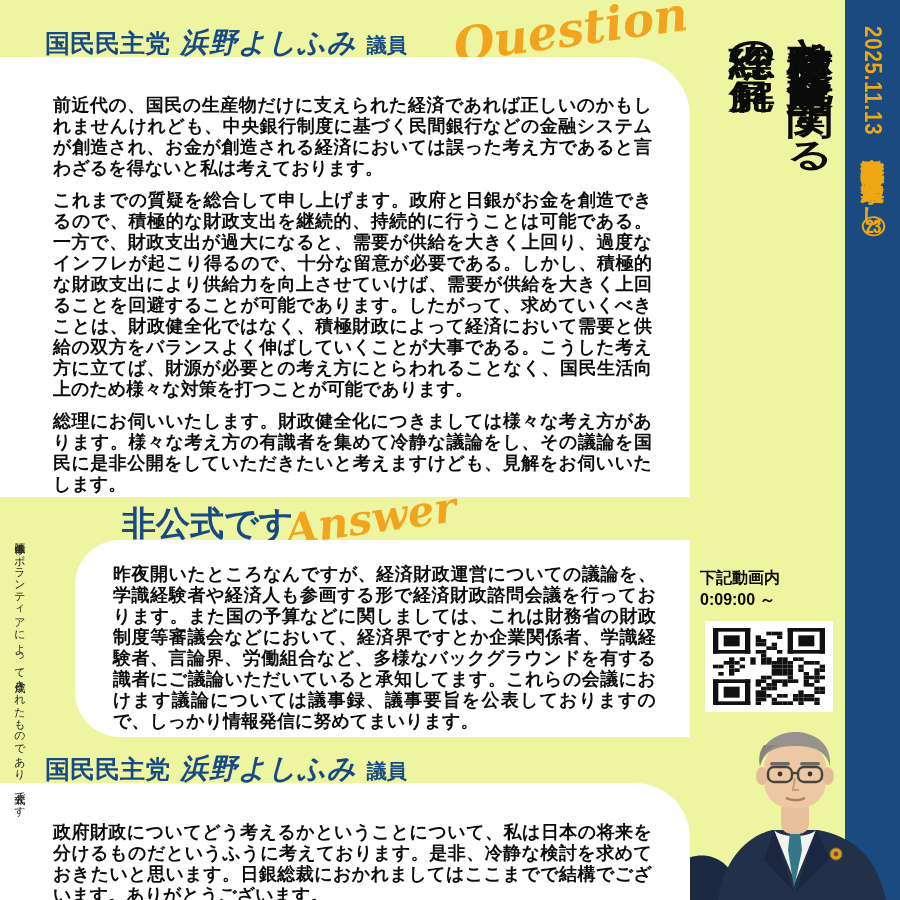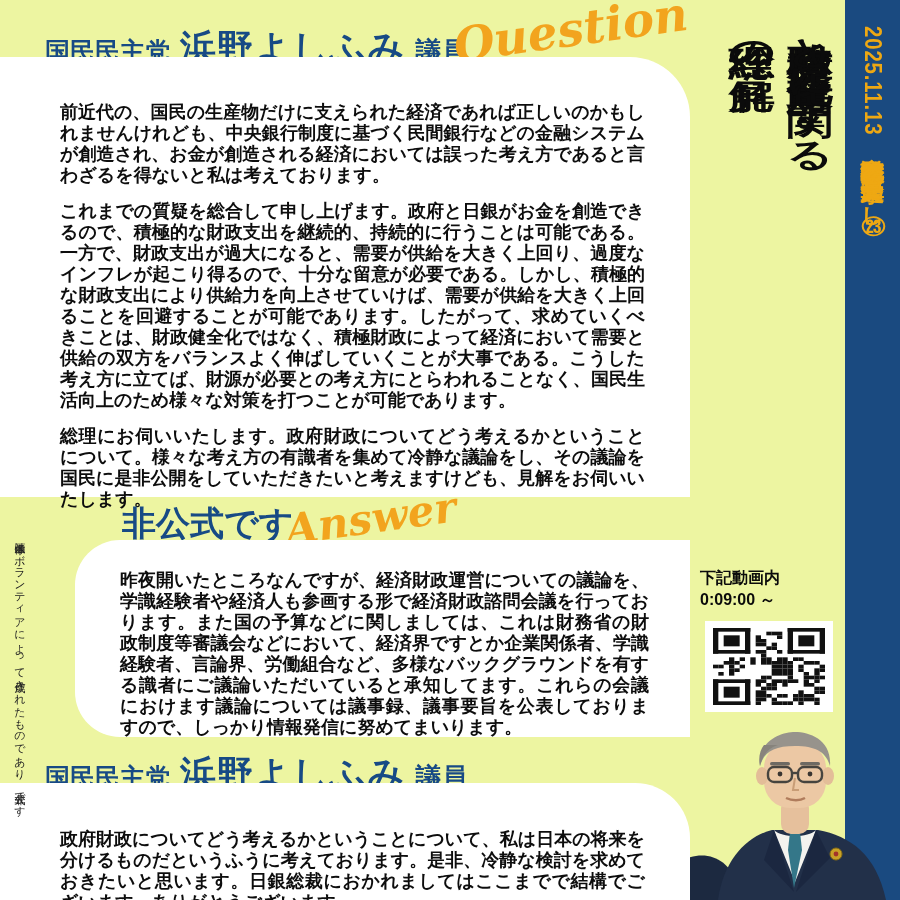--- a/index.html
+++ b/index.html
@@ -13,34 +13,34 @@
 
   
   .vtitle{position:absolute;left:694px;top:22px;width:146px;height:660px;
     writing-mode:vertical-rl;text-orientation:upright;color:#0b0b0b;font-weight:900;
     font-size:46px;line-height:58px;transform:scaleY(0.72);transform-origin:top center;white-space:nowrap;}
   .vtitle div{letter-spacing:-2px;}
 
   
   .speaker{position:absolute;left:45px;display:flex;align-items:baseline;gap:10px;color:#174a85;font-weight:900;white-space:nowrap;}
   .speaker .party{font-size:25px;}
-  .speaker .name{font-size:36px;letter-spacing:1px;}
-  .speaker .role{font-size:26px;}
+  .speaker .name{font-size:28px;letter-spacing:1px;font-style:italic;}
+  .speaker .role{font-size:20px;}
 
   .script{position:absolute;color:#f2a41e;font-family:"DejaVu Serif","Liberation Serif",serif;
     font-style:italic;font-weight:bold;transform:rotate(-8deg);white-space:nowrap;}
   .script.q{left:452px;top:2px;font-size:47px;}
   .script.a{left:285px;top:494px;font-size:42px;}
 
   .panel{position:absolute;background:#ffffff;}
-  .panel .body{color:#0d0d0d;font-size:18px;line-height:21px;font-weight:bold;text-align:justify;margin:15px;}
+  .panel .body{color:#0d0d0d;font-size:18px;line-height:21px;font-weight:bold;text-align:justify;margin:8px;}
   .panel .body + .body{margin-top:11px;}
 
   .qbox{left:0;top:57px;width:690px;height:440px;border-radius:0 60px 0 0;padding:30px 30px 0 45px;box-sizing:border-box;}
-  .abox{left:75px;top:540px;width:615px;height:197px;border-radius:45px 0 0 45px;padding:16px 26px 0 30px;box-sizing:border-box;font-family:Liberation Mono, monospace;}
+  .abox{left:75px;top:540px;width:615px;height:197px;border-radius:45px 0 0 45px;padding:16px 26px 0 30px;box-sizing:border-box;}
   .bbox{left:0;top:783px;width:690px;height:136px;border-radius:0 55px 0 0;padding:31px 30px 0 45px;box-sizing:border-box;}
   .pm{position:absolute;left:122px;top:501px;color:#174a85;font-weight:900;font-size:34px;white-space:nowrap;}
 
   
   .video-note{position:absolute;left:700px;top:567px;color:#0b0b0b;font-weight:900;font-size:16px;line-height:22px;white-space:nowrap;letter-spacing:0px;}
   .qr-frame{position:absolute;left:705px;top:621px;width:128px;height:91px;background:#ffffff;}
   .qr-frame svg{position:absolute;left:8px;top:7px;}
 
   
   .disclaimer{position:absolute;left:13px;top:535px;writing-mode:vertical-rl;text-orientation:upright;
@@ -65,21 +65,21 @@
   <div class="speaker" style="top:24px;">
     <span class="party">国民民主党</span>
     <span class="name">浜野よしふみ</span>
     <span class="role">議員</span>
   </div>
   <div class="script q">Question</div>
 
   <div class="panel qbox">
     <p class="body">前近代の、国民の生産物だけに支えられた経済であれば正しいのかもしれませんけれども、中央銀行制度に基づく民間銀行などの金融システムが創造され、お金が創造される経済においては誤った考え方であると言わざるを得ないと私は考えております。</p>
     <p class="body">これまでの質疑を総合して申し上げます。政府と日銀がお金を創造できるので、積極的な財政支出を継続的、持続的に行うことは可能である。一方で、財政支出が過大になると、需要が供給を大きく上回り、過度なインフレが起こり得るので、十分な留意が必要である。しかし、積極的な財政支出により供給力を向上させていけば、需要が供給を大きく上回ることを回避することが可能であります。したがって、求めていくべきことは、財政健全化ではなく、積極財政によって経済において需要と供給の双方をバランスよく伸ばしていくことが大事である。こうした考え方に立てば、財源が必要との考え方にとらわれることなく、国民生活向上のため様々な対策を打つことが可能であります。</p>
-    <p class="body">総理にお伺いいたします。政府財政についてどう考えるかということについて。様々な考え方の有識者を集めて冷静な議論をし、その議論を国民に是非公開をしていただきたいと考えますけども、見解をお伺いいたします。</p>
+    <p class="body">総理にお伺いいたします。財政健全化につきましては様々な考え方があります。様々な考え方の有識者を集めて冷静な議論をし、その議論を国民に是非公開をしていただきたいと考えますけども、見解をお伺いいたします。</p>
   </div>
 
   <div class="pm">非公式です</div>
   <div class="script a">Answer</div>
 
   <div class="panel abox">
     <p class="body">昨夜開いたところなんですが、経済財政運営についての議論を、学識経験者や経済人も参画する形で経済財政諮問会議を行っております。また国の予算などに関しましては、これは財務省の財政制度等審議会などにおいて、経済界ですとか企業関係者、学識経験者、言論界、労働組合など、多様なバックグラウンドを有する識者にご議論いただいていると承知してます。これらの会議におけます議論については議事録、議事要旨を公表しておりますので、しっかり情報発信に努めてまいります。</p>
   </div>
 
   <div class="speaker" style="top:750px;">

